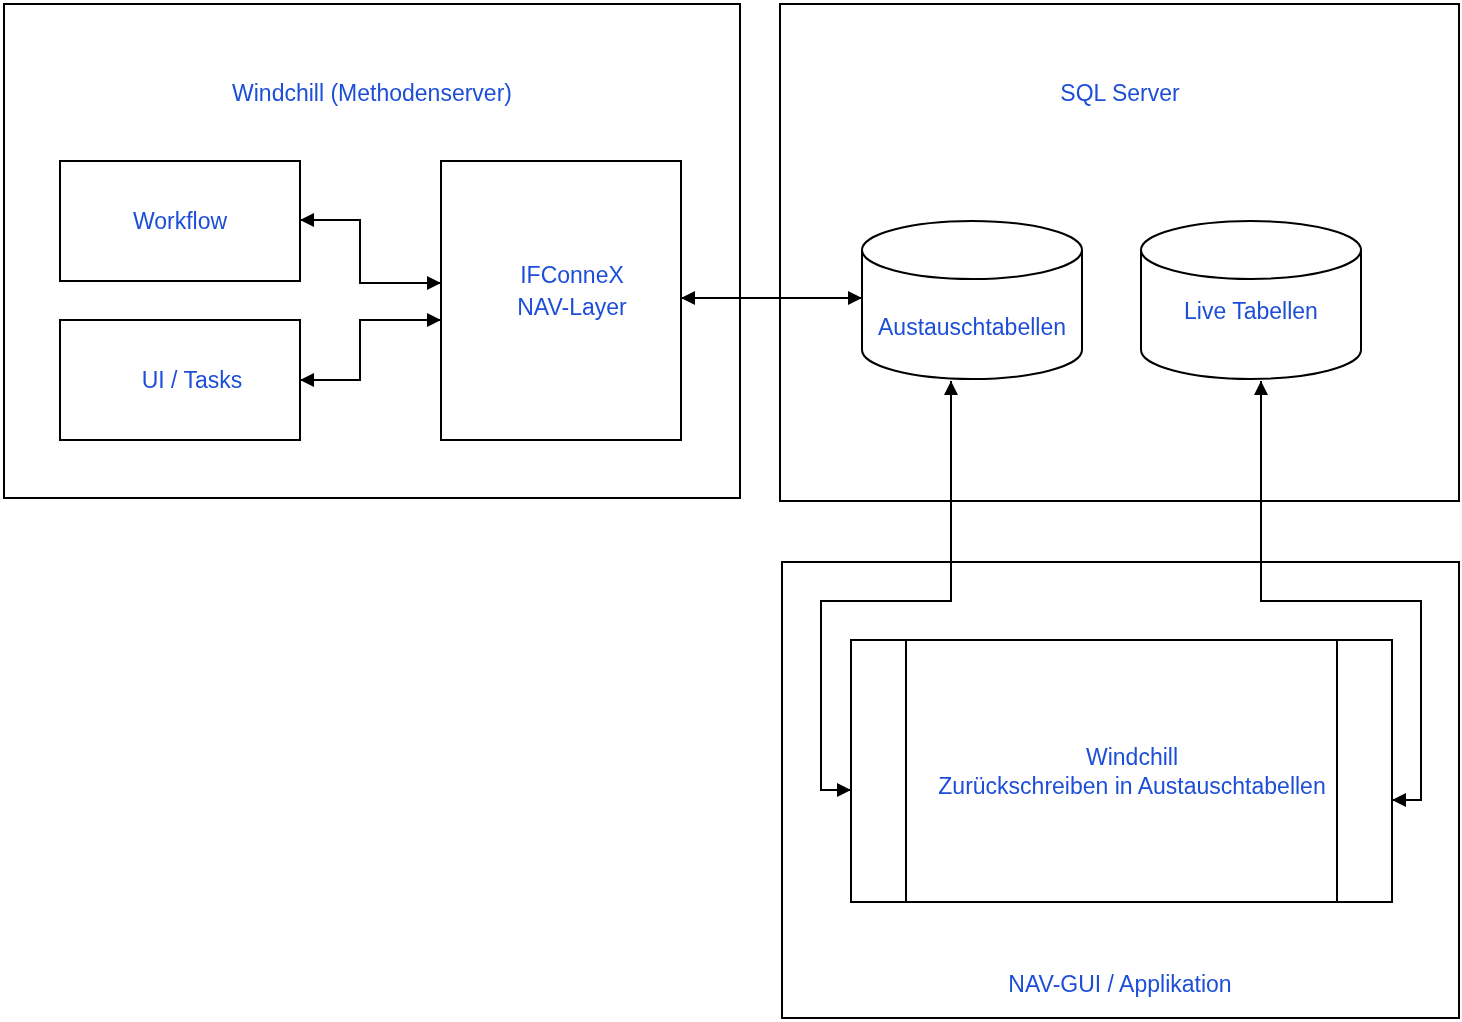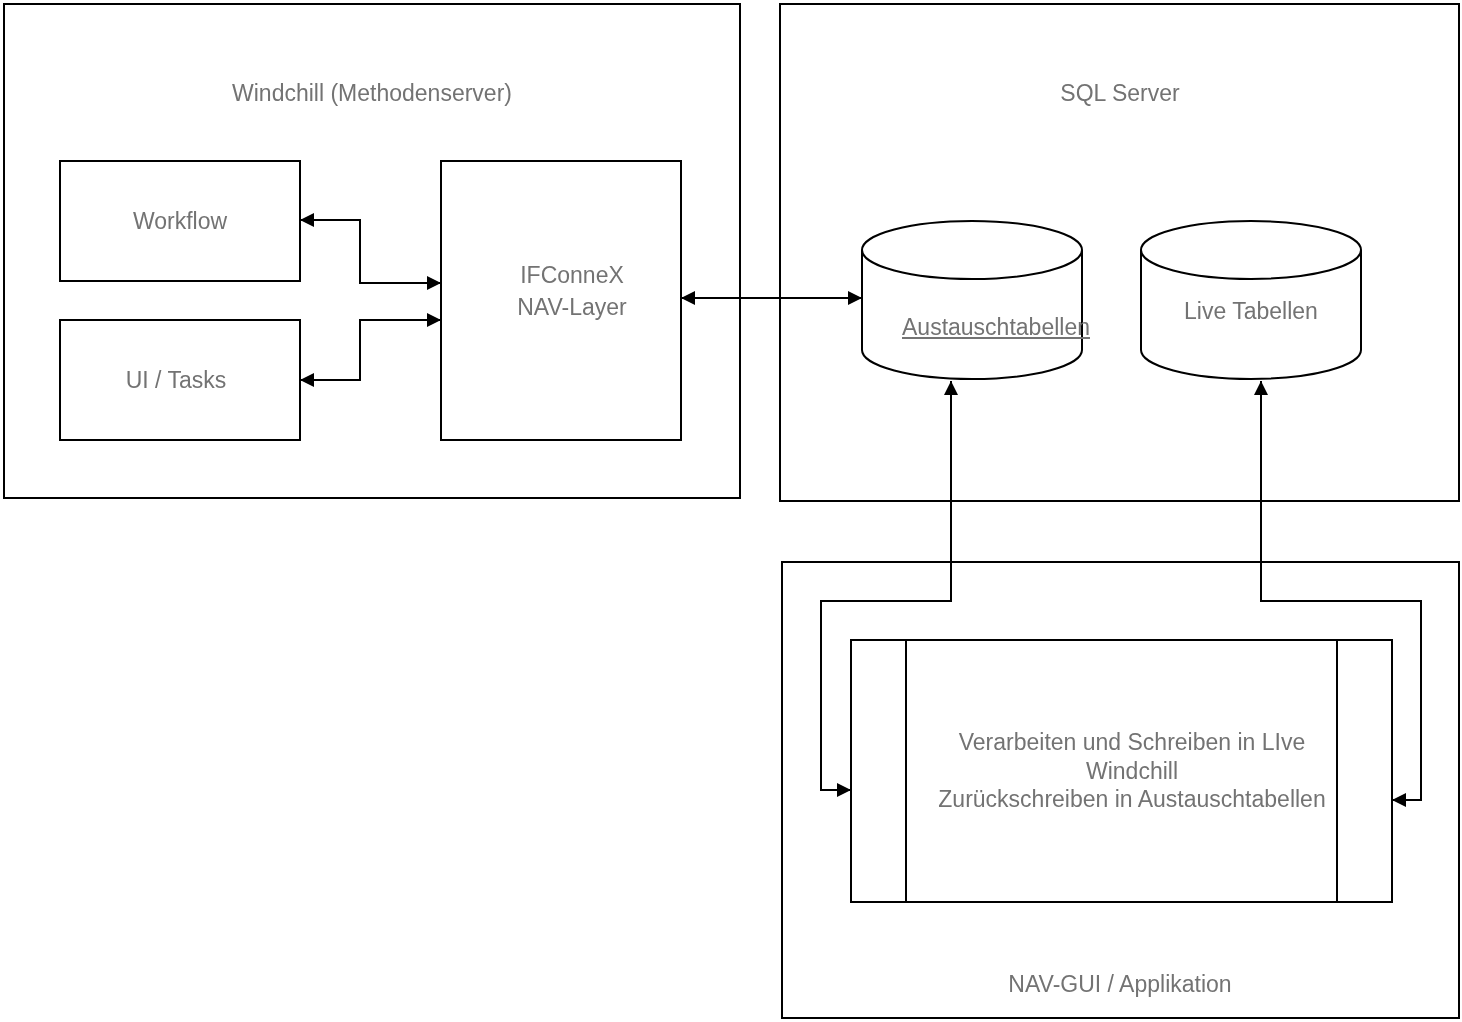--- a/index.html
+++ b/index.html
@@ -21,21 +21,21 @@
     left: 0;
     top: 0;
   }
   .label {
     position: absolute;
     transform: translate(-50%, -50%);
     font-size: 23px;
     line-height: 28px;
     text-align: center;
     white-space: nowrap;
-    color: #737373;
+    color: #1d4ed8;
   }
   .label.multiline {
     white-space: normal;
   }
   .label .ln {
     white-space: nowrap;
     margin-left: 22px;
   }
   .ifconnex-lines .ln { line-height: 32px; }
   .process-lines .ln { line-height: 28.5px; }
@@ -79,32 +79,31 @@
     <path d="M951,381 V601 H821 V790 H851" fill="none" stroke="#000000" stroke-width="2" marker-start="url(#arrow)" marker-end="url(#arrow)"></path>
     <path d="M1261,381 V601 H1421 V800 H1392" fill="none" stroke="#000000" stroke-width="2" marker-start="url(#arrow)" marker-end="url(#arrow)"></path>
   </svg>
 
   <div class="label" style="left:372px; top:93px;">Windchill (Methodenserver)</div>
 
   <div class="label" style="left:1120px; top:93px;">SQL Server</div>
 
   <div class="label" style="left:180px; top:221px;">Workflow</div>
 
-  <div class="label" style="left:176px; top:380px;">UI / Tasks</div>
+  <div class="label" style="left:192px; top:380px;">UI / Tasks</div>
 
   <div class="label multiline ifconnex-lines" style="left:561px; top:291px;">
     <div class="ln">IFConneX</div>
     <div class="ln">NAV-Layer</div>
   </div>
 
-  <div class="label" style="left:996px; top:327px;text-decoration:underline;">Austauschtabellen</div>
+  <div class="label" style="left:972px; top:327px;">Austauschtabellen</div>
 
   <div class="label" style="left:1251px; top:311px;">Live Tabellen</div>
 
   <div class="label multiline process-lines" style="left:1121px; top:771px;">
-    <div class="ln">Verarbeiten und Schreiben in LIve</div>
     <div class="ln">Windchill</div>
     <div class="ln">Zurückschreiben in Austauschtabellen</div>
   </div>
 
   <div class="label" style="left:1120px; top:964px;margin-top:20px;">NAV-GUI / Applikation</div>
 
 </div>
 
 </body></html>

